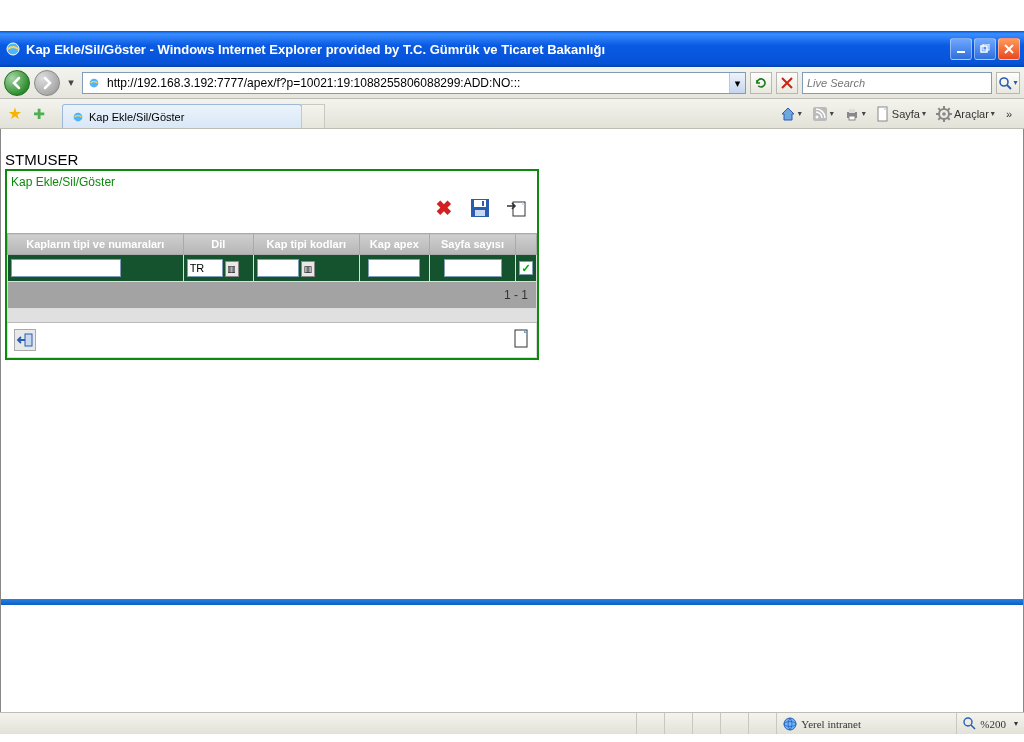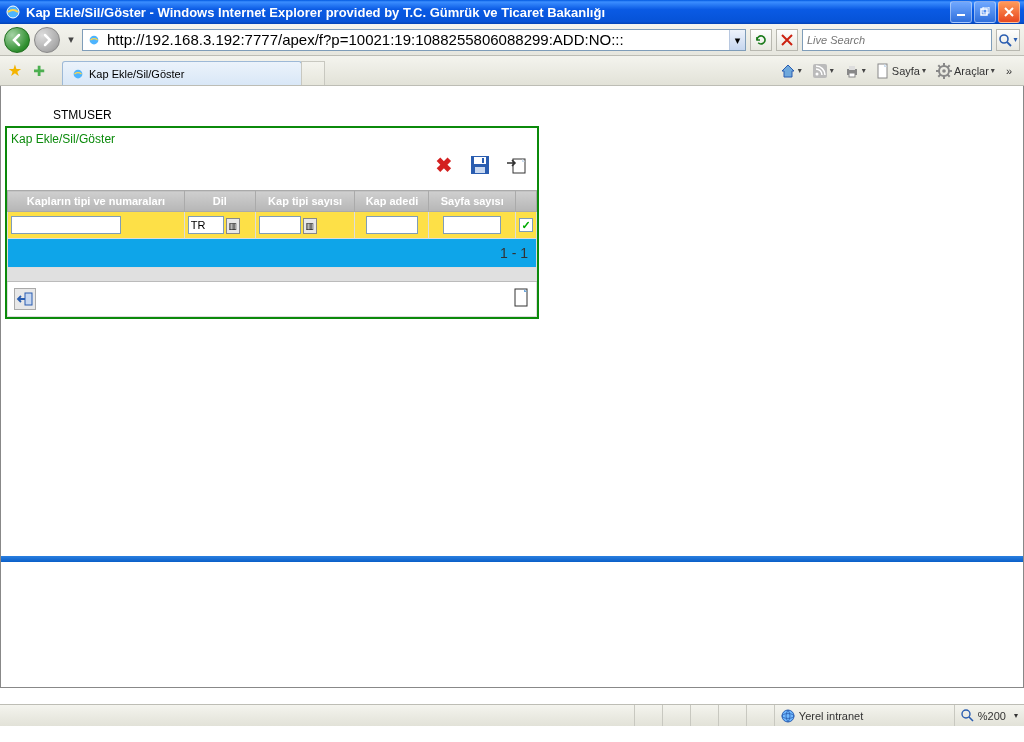--- a/index.html
+++ b/index.html
@@ -1,78 +1,78 @@
 <!DOCTYPE html>
 <html><head>
 <meta charset="utf-8">
 <style>
 * { box-sizing: border-box; margin: 0; padding: 0; }
 body { font-family: Tahoma, Arial, sans-serif; font-size: 11px; width: 1024px; height: 742px; overflow: hidden; background: #fff; }
 
 
-.titlebar { background: linear-gradient(to bottom, #0058e0 0%, #3b8eff 8%, #0a5ae4 40%, #0653d7 90%, #0343b5 100%); height: 24px; display: flex; align-items: center; padding: 0 4px; color: #fff; }
+.titlebar { background: linear-gradient(to bottom, #0058e0 0%, #3b8eff 8%, #0a5ae4 40%, #0653d7 90%, #0343b5 100%); height: 36px; display: flex; align-items: center; padding: 0 4px; color: #fff; margin-top: 31px; }
 .titlebar .ie-logo { width: 18px; height: 18px; margin-right: 4px; display:flex; align-items:center; justify-content:center; }
 .titlebar .title { font-size: 13px; font-weight: bold; flex: 1; white-space: nowrap; overflow: hidden; }
 .win-btns { display: flex; gap: 2px; }
 .win-btn { width: 22px; height: 22px; border-radius: 3px; display: flex; align-items: center; justify-content: center; font-size: 12px; font-weight: bold; cursor: default; border: 1px solid rgba(255,255,255,0.4); }
 .win-min { background: linear-gradient(to bottom, #70a8ff, #2f6fdc); color: #fff; }
 .win-max { background: linear-gradient(to bottom, #70a8ff, #2f6fdc); color: #fff; }
 .win-close { background: linear-gradient(to bottom, #ff9a5a, #e8481f); color: #fff; }
 
 
 .navbar { background: linear-gradient(to bottom, #f4f4ee, #e6e6de); height: 32px; display: flex; align-items: center; padding: 0 4px; border-bottom: 1px solid #bdbdb5; gap: 4px; }
 .nav-btn { width: 26px; height: 26px; border-radius: 50%; display: flex; align-items: center; justify-content: center; }
 .nav-back { background: radial-gradient(circle at 30% 30%, #a7d4a7, #2f8f2f 70%, #1e6e1e); border: 1px solid #1e6e1e; color: #fff; font-size: 16px; }
 .nav-fwd { background: radial-gradient(circle at 30% 30%, #ddd, #aaa 70%, #888); border: 1px solid #888; color: #eee; font-size: 16px; }
 .nav-drop { width: 14px; text-align:center; color:#444; }
 .addr-wrap { flex: 1; display: flex; align-items: center; background: #fff; border: 1px solid #7f9db9; height: 22px; }
 .addr-icon { width: 16px; height: 16px; margin: 0 3px; display:flex; align-items:center; justify-content:center; color:#3b8eff; font-size:11px; font-weight:bold; }
-.addr-input { flex: 1; border: none; outline: none; font-size: 15px; height: 18px; padding: 0 2px; }
+.addr-input { flex: 1; border: none; outline: none; font-size: 12px; height: 18px; padding: 0 2px; }
 .addr-drop { width: 16px; text-align: center; color: #000; background: linear-gradient(to bottom, #eef3fb, #c6d6ef); border-left:1px solid #b8c8e0; height:20px; line-height:20px; }
 .sq-btn { width: 22px; height: 22px; border: 1px solid #b8b8b0; background: linear-gradient(to bottom, #fefefe, #e8e8e0); display: flex; align-items: center; justify-content: center; font-size: 12px; color: #444; }
 .search-wrap { width: 190px; display: flex; align-items: center; background: #fff; border: 1px solid #7f9db9; height: 22px; }
 .search-input { flex: 1; border: none; outline: none; font-size: 11px; font-style: italic; color: #888; padding: 0 4px; }
 .search-btn { width: 24px; height: 22px; border: 1px solid #b8b8b0; background: linear-gradient(to bottom, #fefefe, #e8e8e0); display:flex; align-items:center; justify-content:center; color:#2a5db0; }
 
 
 .tabbar { background: linear-gradient(to bottom, #f4f4ee, #e2e2d8); height: 30px; display: flex; align-items: flex-end; padding: 0 4px; border-bottom: 1px solid #bdbdb5; }
 .favstar { width: 22px; height: 22px; display: flex; align-items: center; justify-content: center; font-size: 16px; margin-right: 2px; align-self:center; }
 .tab { height: 24px; display: flex; align-items: center; padding: 0 8px; background: linear-gradient(to bottom, #ebf3fb, #d9e7f7); border: 1px solid #9db9d7; border-bottom: none; border-radius: 3px 3px 0 0; min-width: 240px; gap: 4px; }
 .tab-blank { height: 24px; width: 24px; background: linear-gradient(to bottom, #f4f4ee, #e6e6dc); border: 1px solid #c8c8c0; border-bottom: none; margin-left: -1px; }
 .cmd-right { margin-left: auto; display: flex; align-items: center; gap: 4px; align-self:center; padding-right: 8px; }
 .cmd-item { display: flex; align-items: center; gap: 2px; padding: 2px 3px; font-size: 11px; color: #333; }
 .cmd-item .drop { font-size: 8px; color: #444; }
 .chev { font-size: 11px; color: #333; margin-left: 4px; }
 
 
 .content { position: relative; background: #fff; height: 602px; overflow: hidden; border: 1px solid #888; border-top: none; }
-.user-lbl { position: absolute; top: 22px; left: 4px; font-size: 12px; color: #000; margin-left: 48px; }
+.user-lbl { position: absolute; top: 22px; left: 4px; font-size: 15px; color: #000; }
 .panel { position: absolute; top: 40px; left: 4px; width: 534px; border: 2px solid #0b8a0b; background: #fff; }
 .panel-title { color: #0b8a0b; font-size: 12px; padding: 4px 4px 2px 4px; }
 .panel-icons { display: flex; justify-content: flex-end; gap: 14px; padding: 6px 10px 14px 0; }
 .picon { width: 22px; height: 22px; display: flex; align-items: center; justify-content: center; font-size: 18px; }
 
 .grid { width: 100%; border-collapse: collapse; }
 .grid th { background: linear-gradient(to bottom, #cfcfcf, #b6b6b6); color: #fff; font-size: 11px; font-weight: bold; padding: 4px 4px; border: 1px solid #aaa; text-align: center; white-space: nowrap; }
-.grid td { background: #fde047; padding: 4px 3px; border: 1px solid #ddd; text-align: center; }
+.grid td { background: #14532d; padding: 4px 3px; border: 1px solid #ddd; text-align: center; }
 .grid input[type=text] { border: 1px solid #7f9db9; height: 18px; font-size: 11px; padding: 0 2px; }
 .lov-btn { width: 14px; height: 16px; border: 1px solid #888; background: #e8e8e8; display: inline-flex; align-items: center; justify-content: center; font-size: 9px; vertical-align: middle; margin-left: 2px; }
 .chk { width: 14px; height: 14px; border: 1px solid #7f9db9; background: #fff; display: inline-flex; align-items: center; justify-content: center; color: #0a0; font-size: 11px; font-weight: bold; }
 
-.pager-row td { text-align: right; padding: 6px 8px; background: #0ea5e9; font-size: 14px; color: #333; }
+.pager-row td { text-align: right; padding: 6px 8px; background: #a3a3a3; font-size: 12px; color: #333; }
 .sep-row td { background: #e0e0e0; height: 14px; border-top: 1px solid #bbb; border-bottom: 1px solid #bbb; }
 .foot-row td { background: #fff; padding: 6px 6px; }
 .foot-left { float: left; }
 .foot-right { float: right; }
 .foot-icon { width: 22px; height: 22px; border: 1px solid #aaa; background: #e8e8e8; display: inline-flex; align-items: center; justify-content: center; }
 
 .blue-sep { position: absolute; top: 470px; left: 0; right: 0; height: 6px; background: linear-gradient(to bottom, #2a7fe0, #0a5fc8); }
 
 
-.statusbar { position: absolute; bottom: 16px; left: 0; right: 0; height: 22px; background: linear-gradient(to bottom, #f4f4ee, #e2e2d8); border-top: 1px solid #bdbdb5; display: flex; align-items: center; font-size: 11px; }
+.statusbar { position: absolute; bottom: 8px; left: 0; right: 0; height: 22px; background: linear-gradient(to bottom, #f4f4ee, #e2e2d8); border-top: 1px solid #bdbdb5; display: flex; align-items: center; font-size: 11px; font-family: Liberation Serif, serif; }
 .taskbar-strip { position:absolute; bottom:22px; left:0; right:0; height:6px; background: linear-gradient(to right, #3fa23f 0%, #3fa23f 9%, #2a7ae0 9%, #2a7ae0 100%); }
 .status-cells { margin-left: auto; display: flex; align-items: center; height: 100%; }
 .status-cell { border-left: 1px solid #c8c8c0; height: 100%; display: flex; align-items: center; padding: 0 6px; gap: 4px; color: #333; }
 .status-cell.empty { width: 28px; }
 .globe { color: #2a7fe0; font-size: 13px; }
 .zoom-icon { color: #2a7fe0; font-size: 12px; }
 
 svg { display: block; }
 </style>
 </head>
@@ -242,22 +242,22 @@
             <path d="M2 8 L10 8 M7 5 L10 8 L7 11" fill="none" stroke="#333" stroke-width="1.6"></path>
           </svg>
       </span>
     </div>
 
     <table class="grid">
       <tbody>
           <tr>
         <th>Kapların tipi ve numaraları</th>
         <th>Dil</th>
-        <th>Kap tipi sayısı</th>
-        <th>Kap adedi</th>
+        <th>Kap tipi kodları</th>
+        <th>Kap apex</th>
         <th>Sayfa sayısı</th>
         <th style="width:18px;"></th>
       </tr>
       <tr>
         <td style="text-align:left;"><input type="text" style="width: 110px;" value=""></td>
         <td style="text-align:left;white-space:nowrap;">
           <input type="text" style="width: 36px;" value="TR"><span class="lov-btn">▥</span>
         </td>
         <td style="text-align:left;white-space:nowrap;">
           <input type="text" style="width: 42px;" value=""><span class="lov-btn">▥</span>

